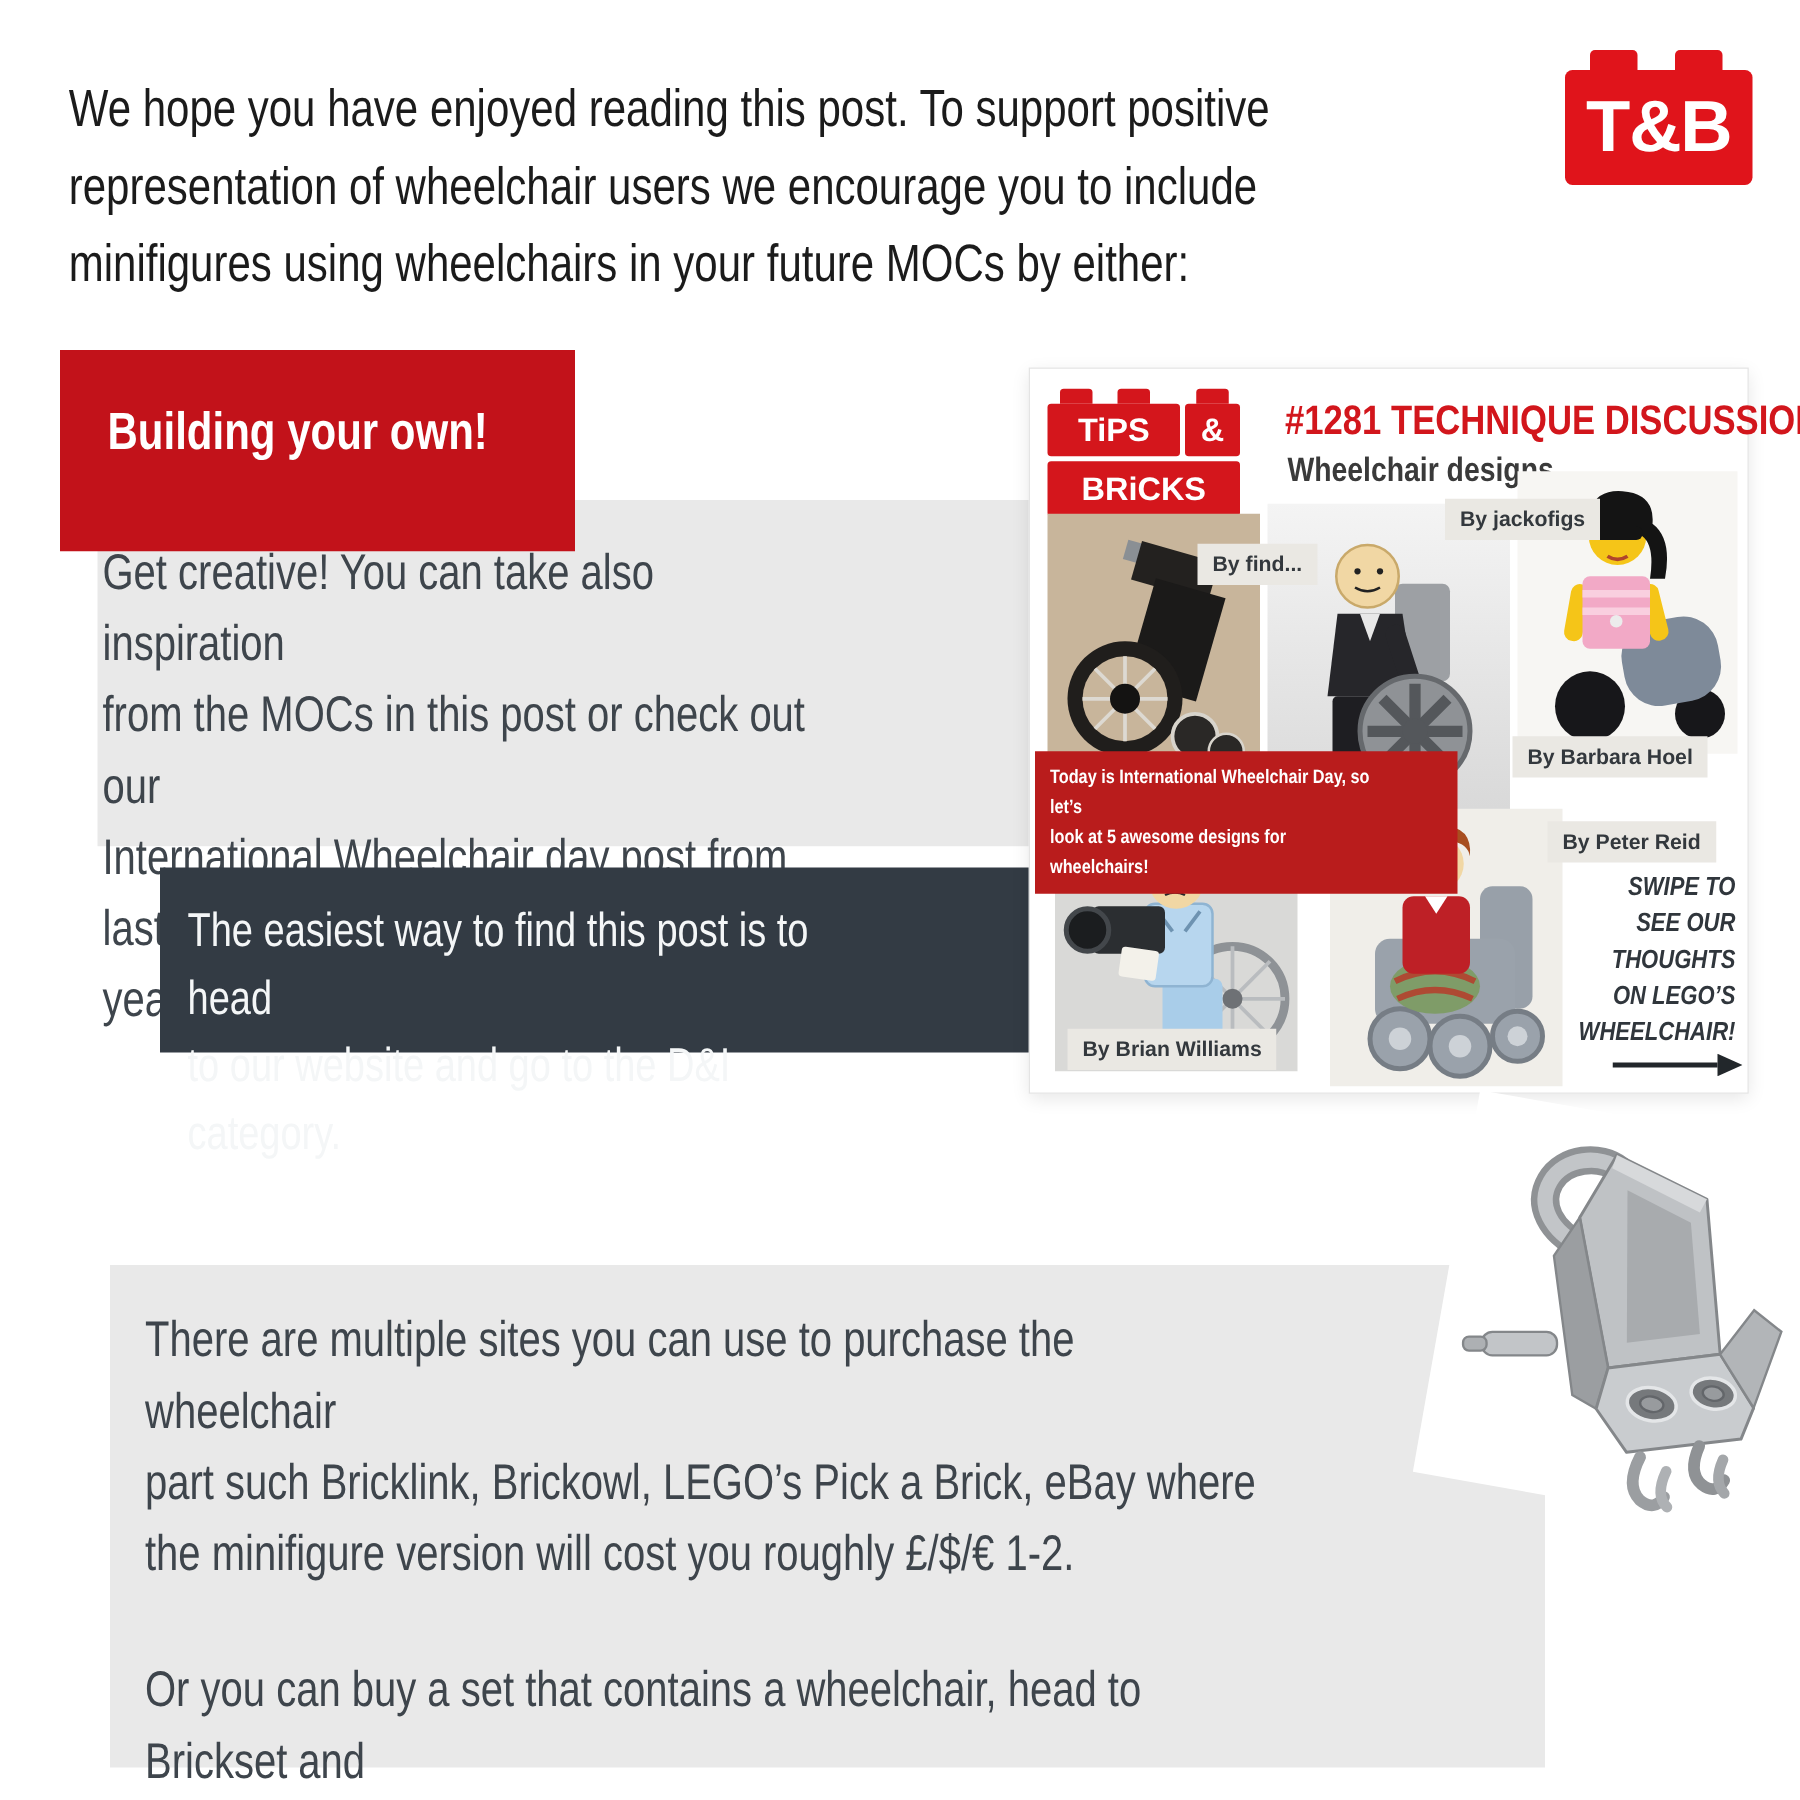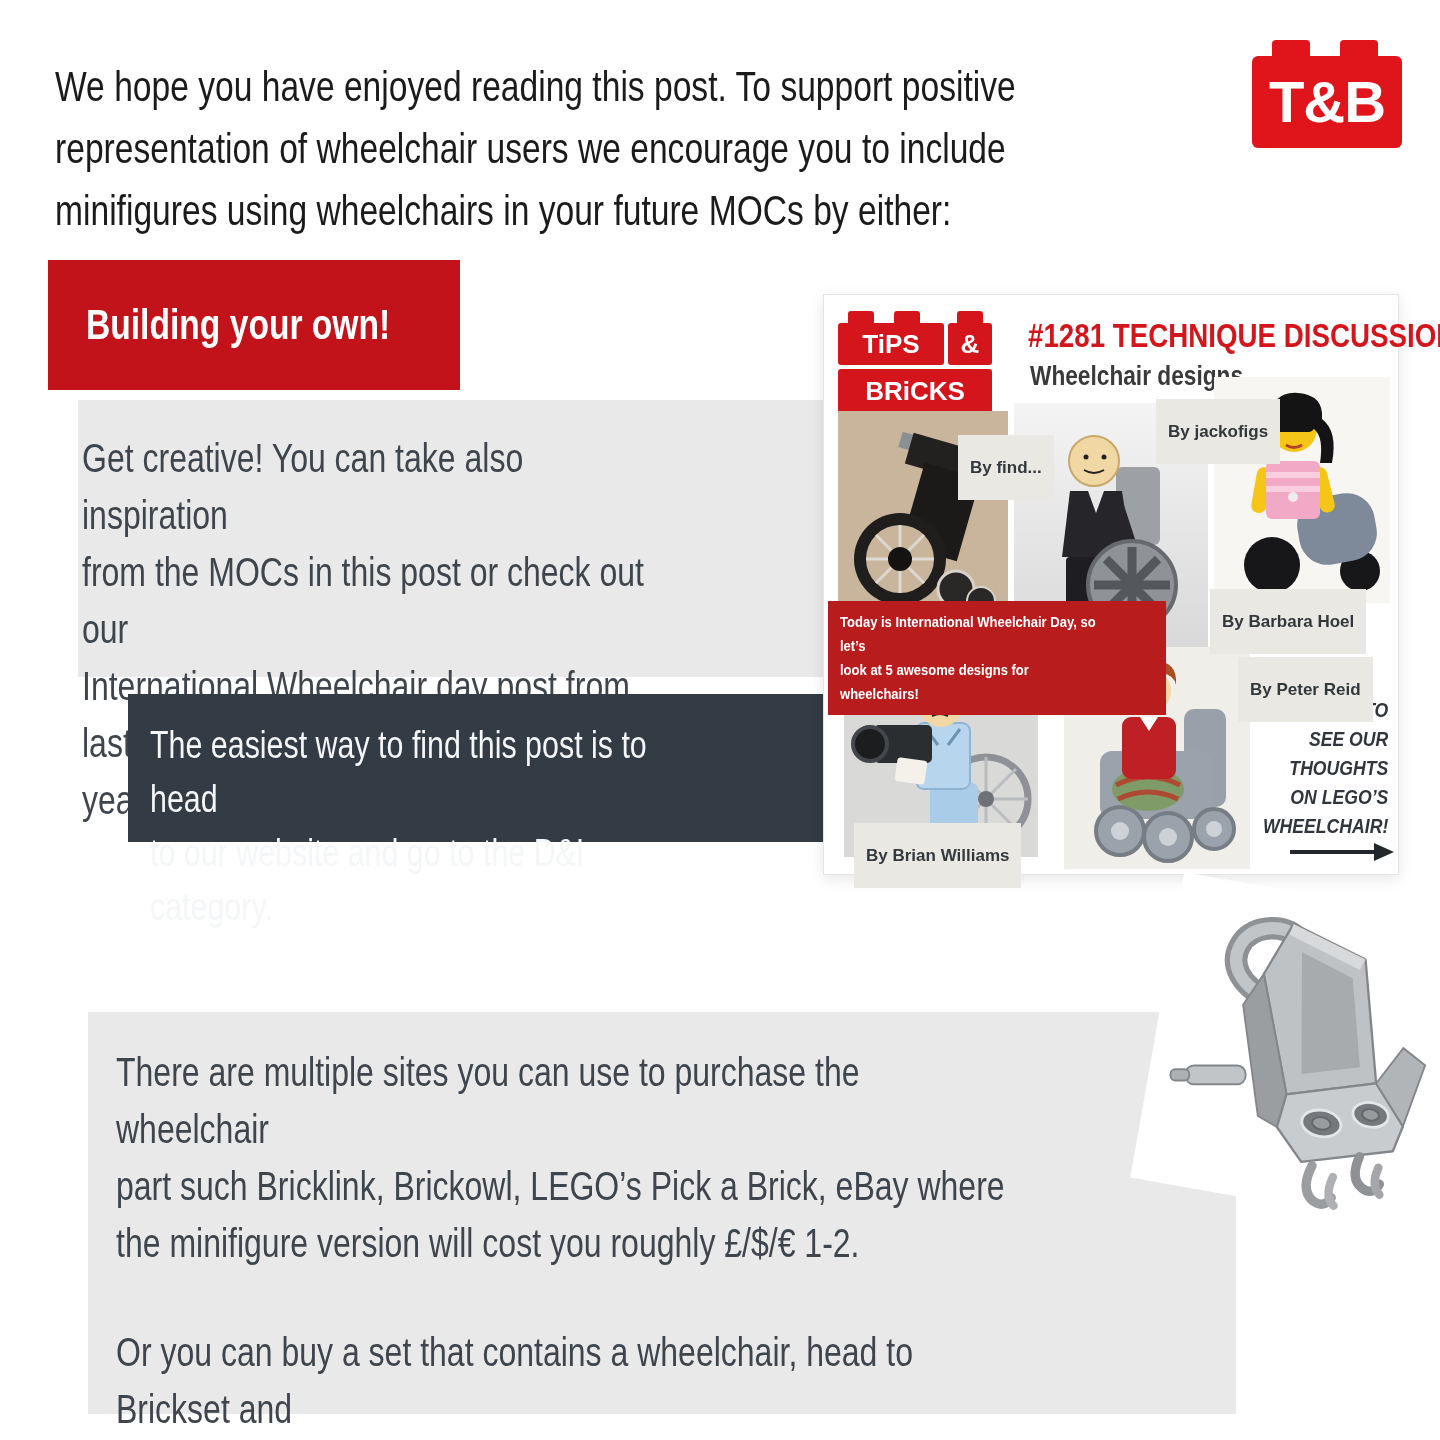--- a/index.html
+++ b/index.html
@@ -22,21 +22,21 @@
   .tb-stud.s1 { left:20px; } .tb-stud.s2 { left:88px; }
   .tb-body { position:absolute; left:0; top:16px; width:150px; height:92px;
              background:#E0141B; border-radius:6px; color:#ffffff; font-weight:bold;
              font-size:58px; line-height:92px; text-align:center; letter-spacing:-1px; }
 
   
   .sec-header { position:absolute; background:#C2121A; color:#ffffff; z-index:2; }
   .sec-header .hd { position:absolute; left:38px; top:0; font-weight:bold;
                     font-size:42px; white-space:nowrap; transform:scaleX(0.80);
                     transform-origin:0 0; }
-  .h1 { left:48px; top:260px; width:412px; height:130px; }
+  .h1 { left:48px; top:280px; width:412px; height:161px; }
   .h1 .hd { line-height:130px; }
   .h2 { left:48px; top:882px; width:370px; height:130px; }
   .h2 .hd { line-height:130px; }
 
   
   .panel { position:absolute; z-index:1; }
   .light { background:#E9E9E9; }
   .dark  { background:#333B44; }
   .p1 { left:78px;  top:400px; width:746px; height:277px; padding:30px 0 0 4px; }
   .p2 { left:128px; top:694px; width:706px; height:148px; padding:24px 0 0 22px; }
@@ -64,21 +64,21 @@
                    font-size:27px; color:#3A3A3A; white-space:nowrap;
                    transform:scaleX(0.84); transform-origin:0 0; }
   .photo { position:absolute; overflow:hidden; }
   .ph1 { left:14px;  top:116px; width:170px; height:228px; background:#C8B59B; }
   .ph2 { left:190px; top:108px; width:194px; height:252px;
          background:linear-gradient(180deg,#F4F4F4,#D8D8D8); }
   .ph3 { left:390px; top:82px;  width:176px; height:226px; background:#F7F6F3; }
   .ph4 { left:20px;  top:376px; width:194px; height:186px; background:#D9D9D7; }
   .ph5 { left:240px; top:352px; width:186px; height:222px; background:#F0EEE9; }
   .chip { position:absolute; background:#EAE8E3; color:#33383D; font-weight:bold;
-          font-size:17px; line-height:17px; padding:24px 12px; white-space:nowrap; z-index:6; }
+          font-size:17px; line-height:17px; padding:8px 12px; white-space:nowrap; z-index:6; }
   .c1 { left:134px; top:140px; }
   .c2 { left:332px; top:104px; }
   .c3 { left:386px; top:294px; }
   .c4 { left:414px; top:362px; }
   .c5 { left:30px;  top:528px; }
   .card-banner { position:absolute; left:4px; top:306px; width:338px; min-height:68px;
                  background:#b91c1c; padding:9px 8px 9px 12px; z-index:7; }
   .card-banner .bt { color:#ffffff; font-weight:bold; font-size:15.5px;
                      line-height:24px; transform:scaleX(0.84); transform-origin:0 0;
                      white-space:pre-line; }

